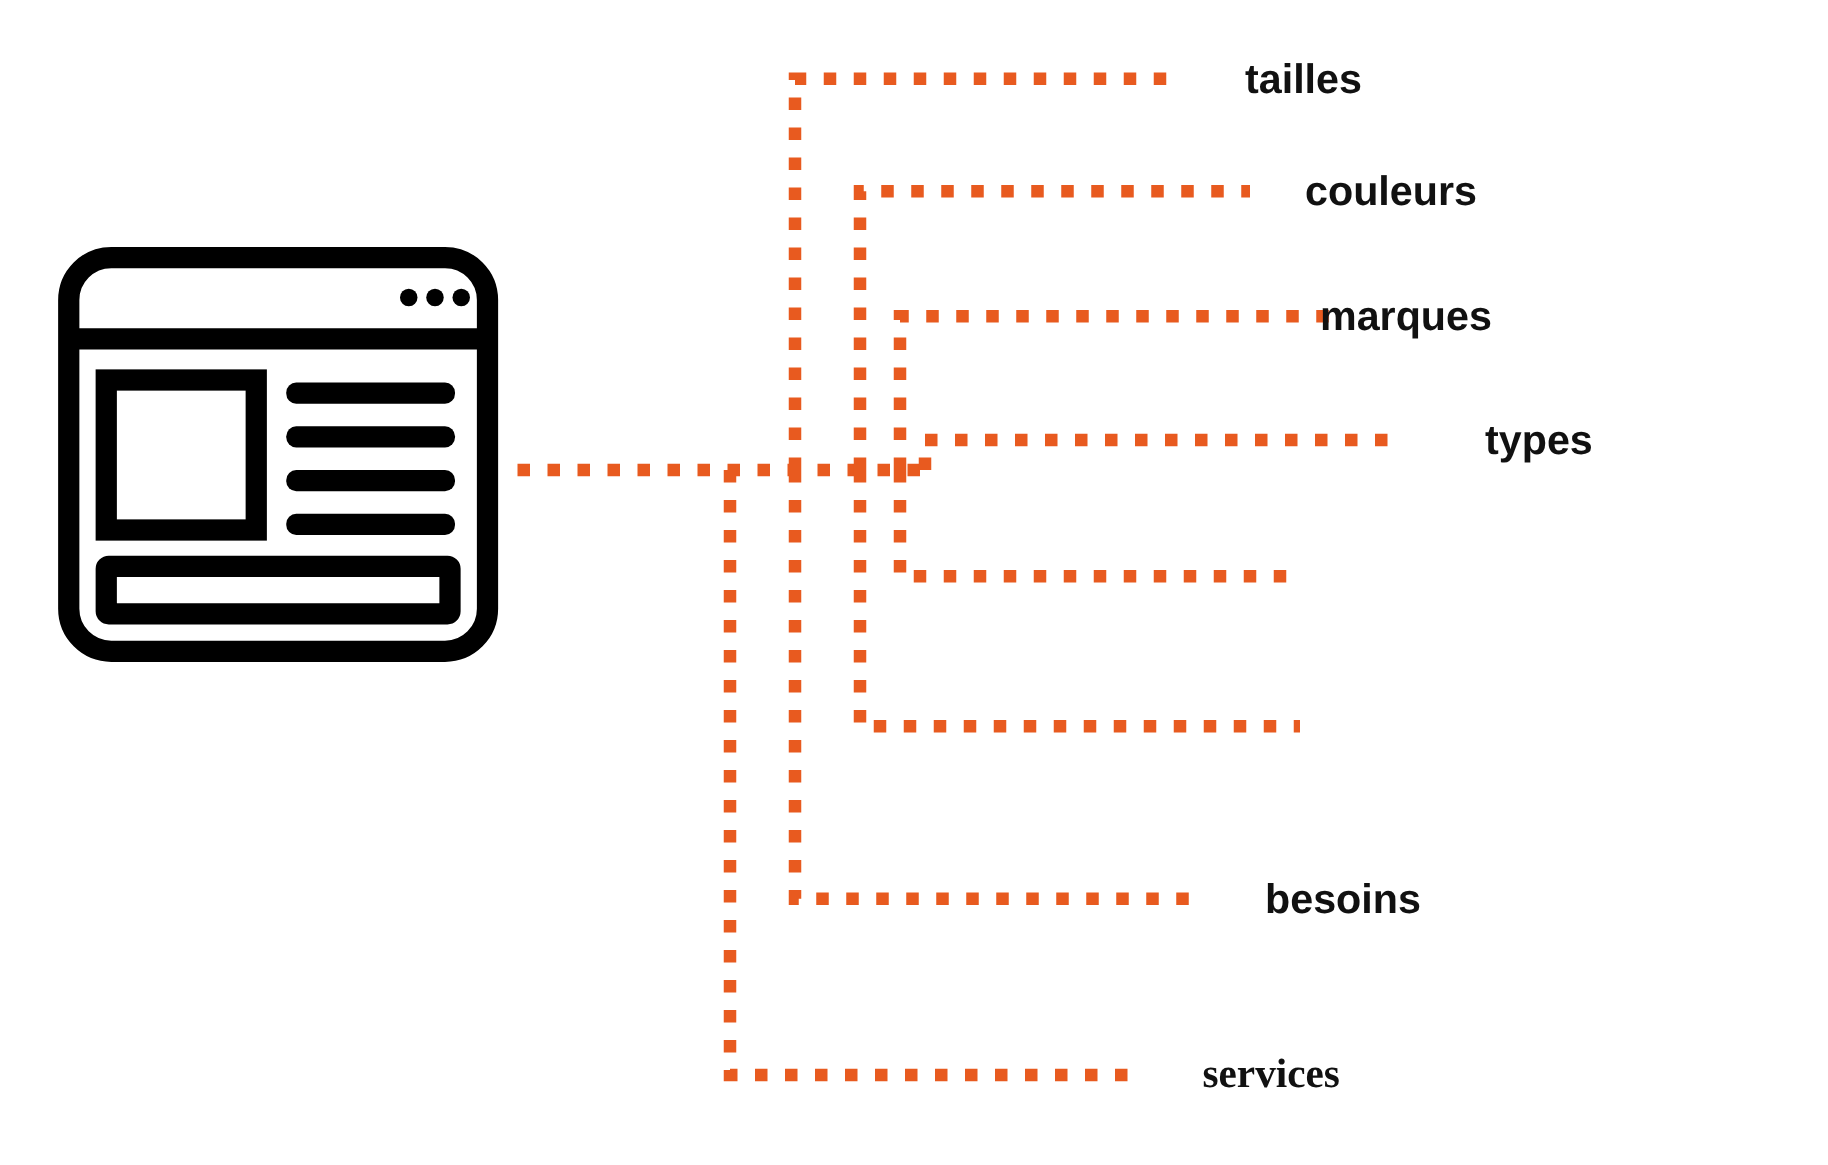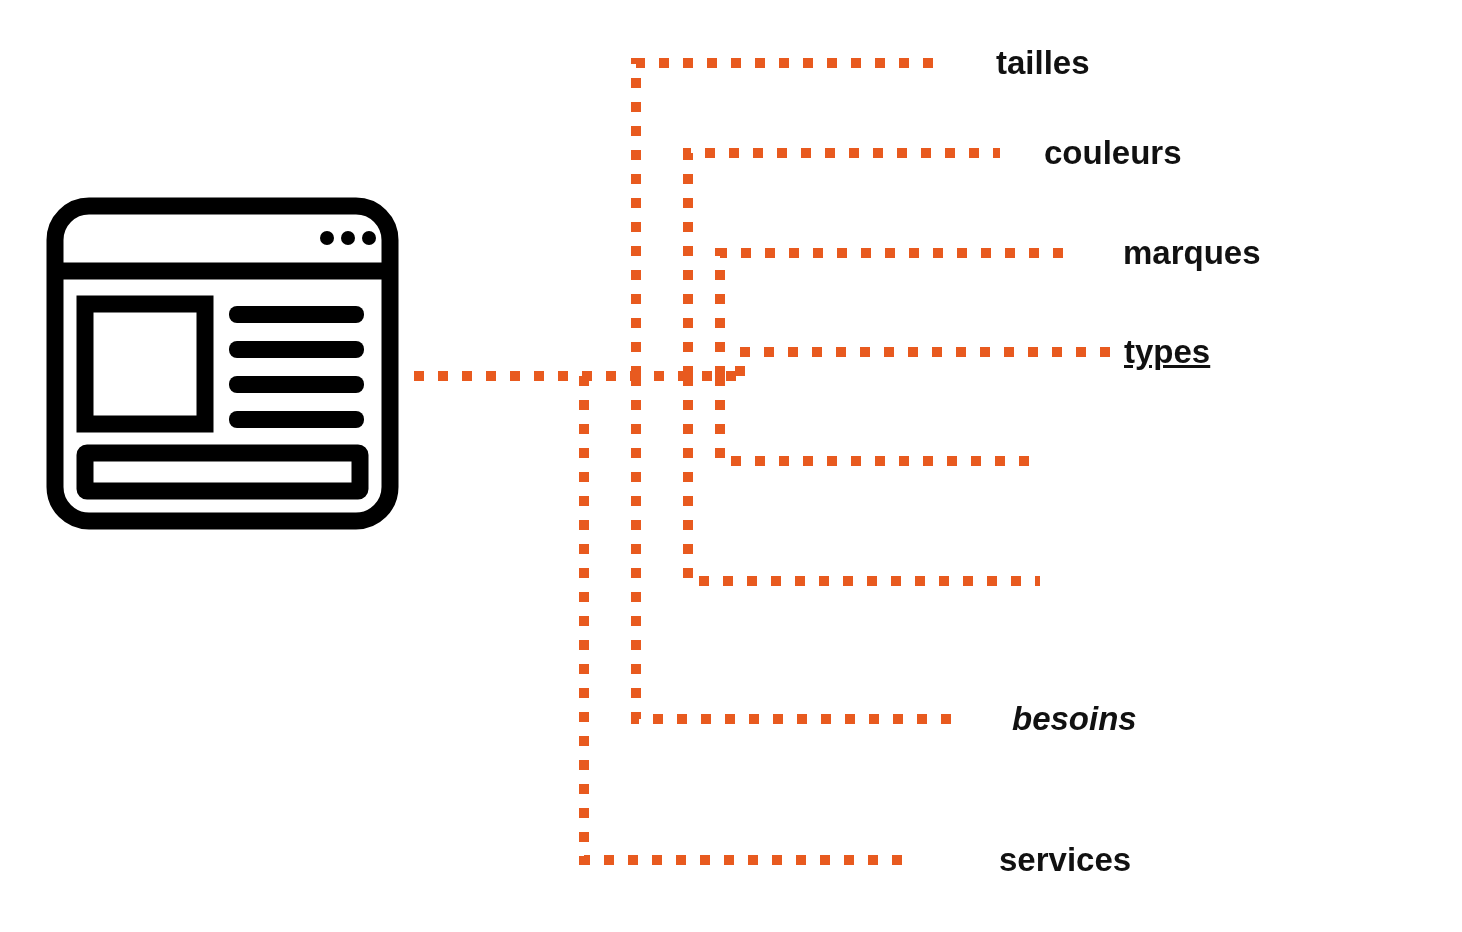--- a/index.html
+++ b/index.html
@@ -38,26 +38,26 @@
     .label {
       position: absolute;
       font-weight: 700;
       font-size: 33px;
       color: #111111;
       white-space: nowrap;
       transform: translateY(-50%);
     }
     .label-0 { left: 996px; top: 63px; }
     .label-1 { left: 1044px; top: 153px; }
-    .label-2 { left: 1123px; top: 253px; text-align: right; }
-    .label-3 { left: 1124px; top: 352px; text-decoration: underline; }
+    .label-2 { left: 1056px; top: 253px; text-align: right; }
+    .label-3 { left: 1188px; top: 352px; }
     .label-4 { left: 1076px; top: 461px; }
     .label-5 { left: 1076px; top: 581px; }
-    .label-6 { left: 1012px; top: 719px; font-style: italic; }
-    .label-7 { left: 999px; top: 860px; }
+    .label-6 { left: 1012px; top: 719px; }
+    .label-7 { left: 962px; top: 860px; font-family: Liberation Serif, serif; }
   </style>
 </head>
 <body>
 
 <div class="diagram-container">
 
   <svg class="browser-icon" viewBox="0 0 355 355">
 
     <rect x="10" y="20" width="335" height="315" rx="34" ry="34" fill="none" stroke="#000" stroke-width="17"></rect>
 

